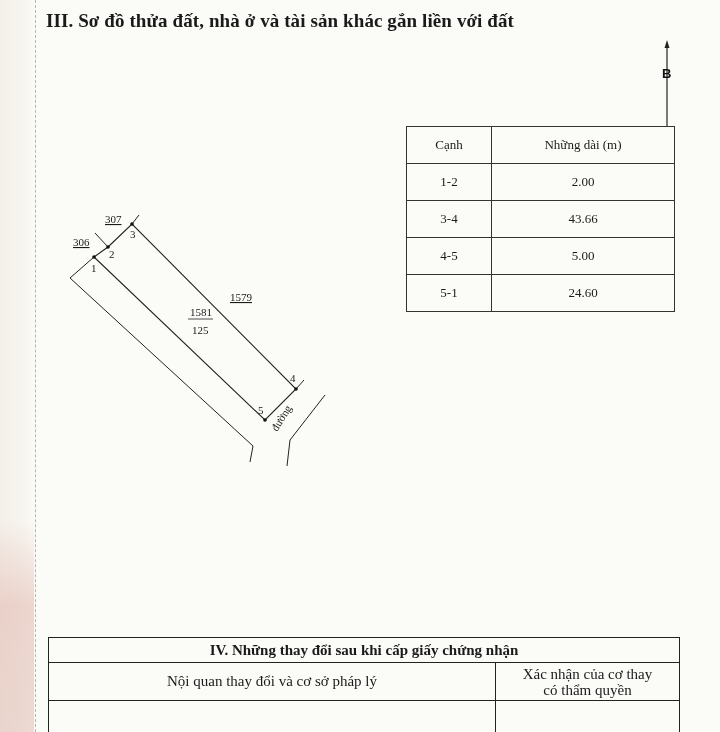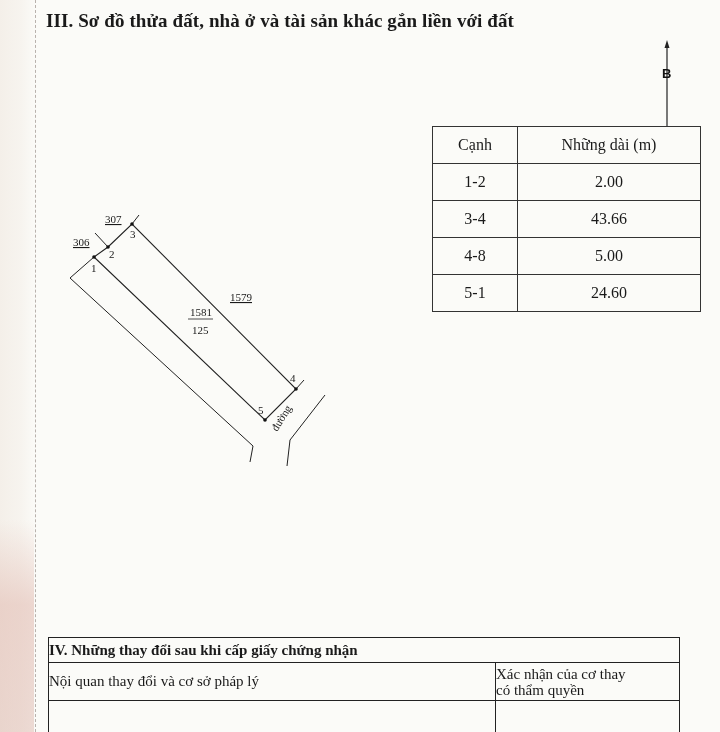--- a/index.html
+++ b/index.html
@@ -21,33 +21,33 @@
     position: absolute; left: 35px; top: 0; width: 0; height: 732px;
     border-left: 1px dashed #b9b2ad;
   }
   .section-title {
     position: absolute; left: 46px; top: 10px;
     font-weight: bold; font-size: 19px; letter-spacing: 0.1px;
   }
   svg.diagram { position: absolute; left: 0; top: 0; }
   .lbl { font-family: "Liberation Serif", serif; font-size: 11px; fill: #1a1a1a; }
   .edge-table {
-    position: absolute; left: 432px; top: 126px;
+    position: absolute; left: 406px; top: 126px;
     width: 269px; border-collapse: collapse;
-    font-size: 16px;
+    font-size: 13px;
   }
   .edge-table td, .edge-table th {
     border: 1px solid #333; height: 36px; text-align: center; font-weight: normal; padding: 0;
   }
   .edge-table .c1 { width: 84px; }
   .changes-table {
     position: absolute; left: 48px; top: 637px; width: 632px;
     border-collapse: collapse; font-size: 15px;
   }
-  .changes-table td { border: 1px solid #222; text-align: left; padding: 0; }
+  .changes-table td { border: 1px solid #222; text-align: center; padding: 0; }
   .changes-table .hdr { font-weight: bold; height: 24px; }
   .changes-table .sub { height: 38px; }
   .changes-table .sub2 { line-height: 16px; }
   .changes-table .body-row { height: 34px; }
 </style>
 </head>
 <body>
 
 <div class="left-strip">
     <div class="stain"></div>
@@ -105,21 +105,21 @@
   </tr>
   <tr>
         <td>1-2</td>
         <td>2.00</td>
       </tr>
   <tr>
         <td>3-4</td>
         <td>43.66</td>
       </tr>
   <tr>
-        <td>4-8</td>
+        <td>4-5</td>
         <td>5.00</td>
       </tr>
   <tr>
         <td>5-1</td>
         <td>24.60</td>
       </tr>
 </tbody>
   </table>
 
 <table class="changes-table">

